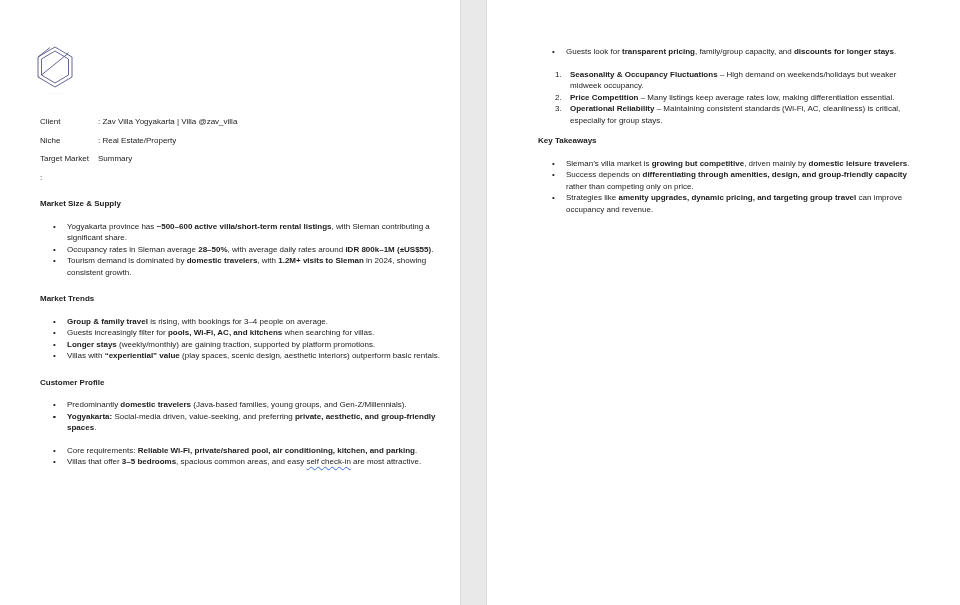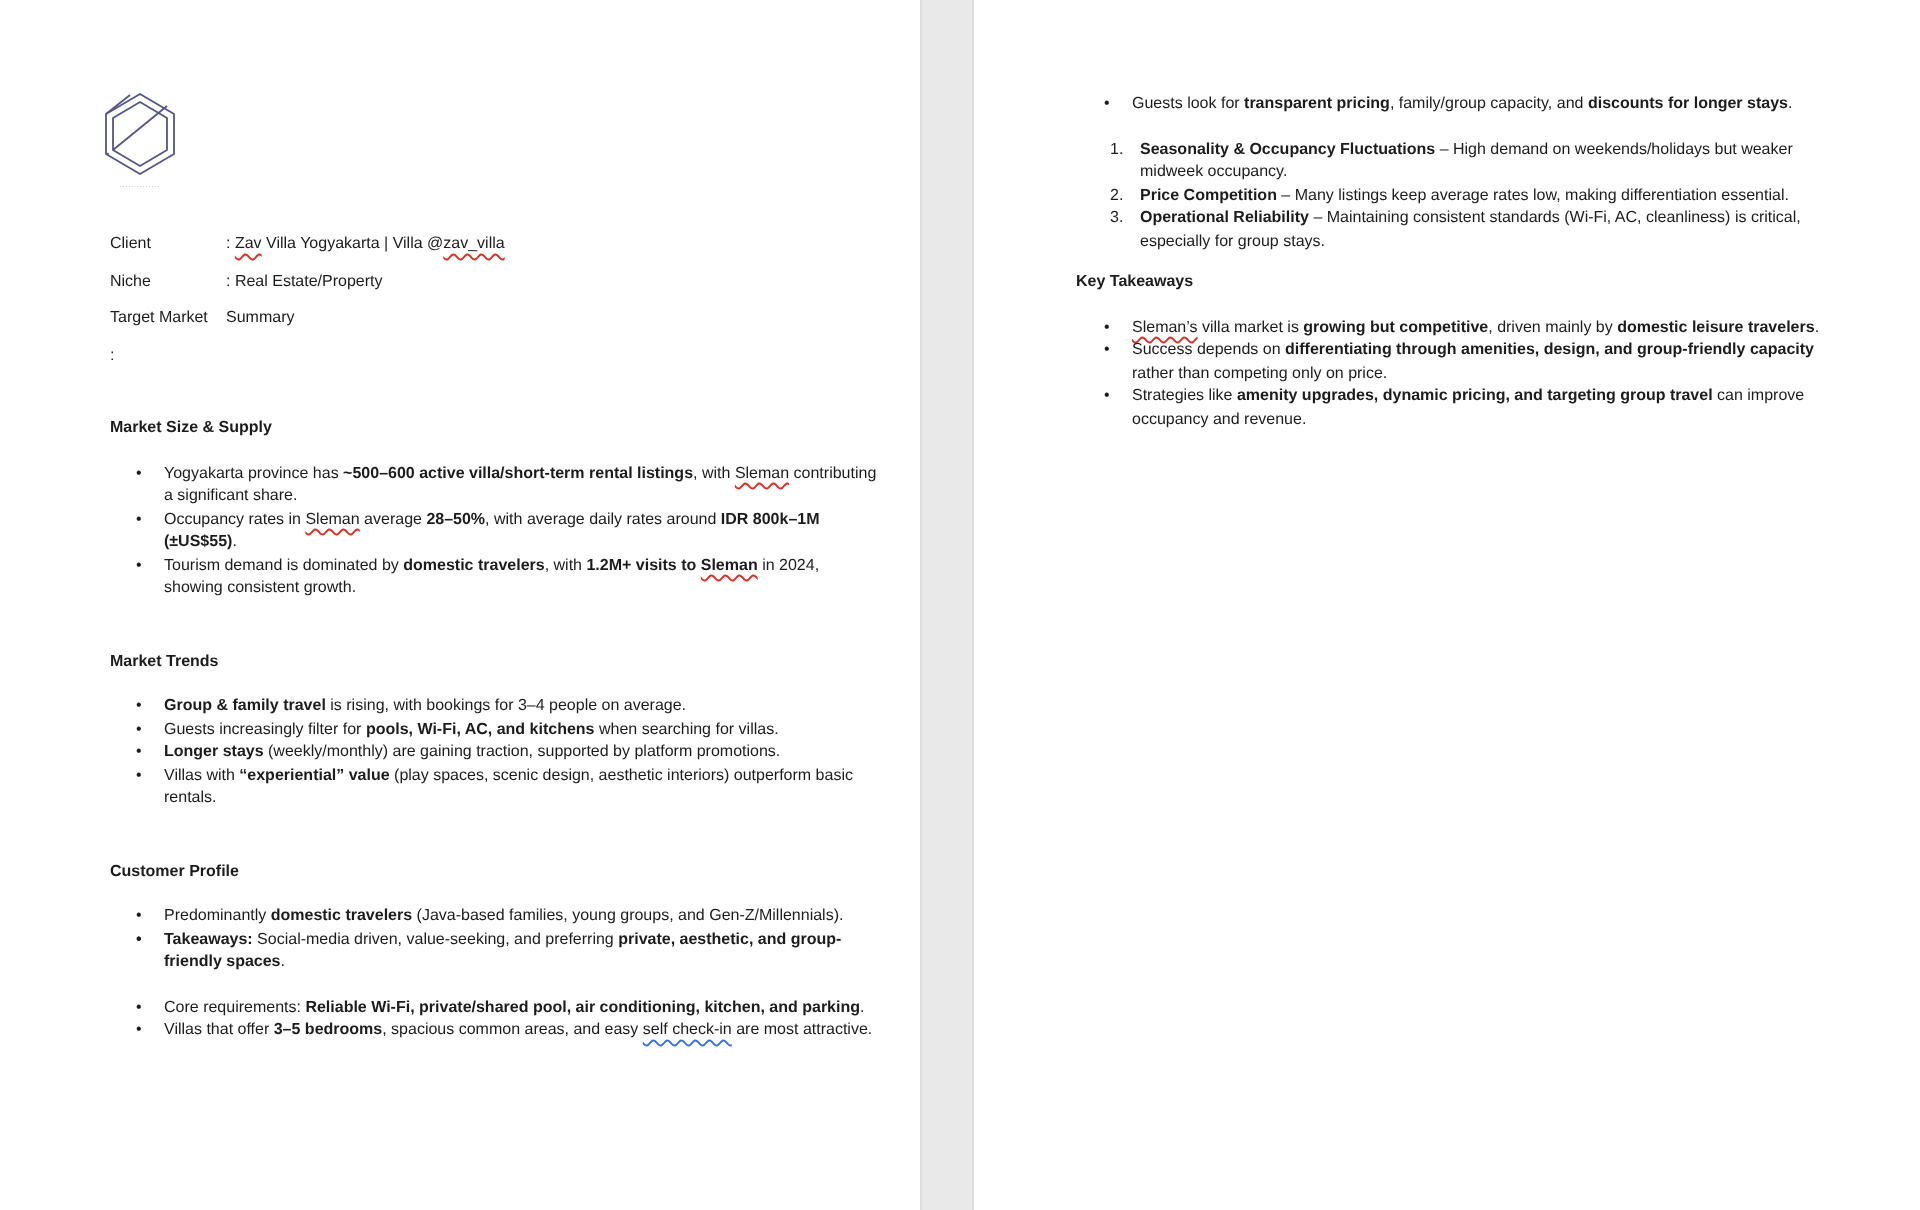--- a/index.html
+++ b/index.html
@@ -14,50 +14,50 @@
   .page { position: absolute; top: 0; height: 605px; background: #ffffff; }
   .page-left  { left: 0;     width: 460px; }
   .page-right { left: 487px; width: 473px; }
   .gap {
     position: absolute; left: 460px; top: 0; width: 27px; height: 605px;
     background: #e9e9e9;
     border-left: 1px solid #dddddd; border-right: 1px solid #dddddd;
     box-sizing: border-box;
   }
   .content { font-size: 8px; line-height: 11.5px; }
-  .content-left  { padding: 46px 20px 0 55px; }
+  .content-left  { padding: 46px 20px 0 40px; }
   .content-right { padding: 46px 35px 0 51px; }
 
   .logo { margin-left: -7px; width: 44px; }
   .logo svg { display: block; }
   .logo-caption {
     font-size: 3px; line-height: 4px; letter-spacing: 0.6px;
     color: #8f8fae; text-align: center; margin-top: 3px; white-space: nowrap;
   }
 
   .meta {
     margin-top: 21px;
     display: grid; grid-template-columns: 58px 1fr; row-gap: 7px;
   }
   .meta-label { white-space: nowrap; }
 
-  .heading { font-weight: bold; margin-top: 25px; }
+  .heading { font-weight: bold; margin-top: 15px; }
   .list { margin-top: 11px; }
   .li { position: relative; padding-left: 27px; }
   .li .marker { position: absolute; left: 13px; top: 0; }
   .list.num .li { padding-left: 31px; }
   .list.num .li .marker { left: 16px; }
   .page-right .li { padding-left: 28px; }
   .page-right .li .marker { left: 14px; }
   .page-right .list.num .li { padding-left: 32px; }
   .page-right .list.num .li .marker { left: 17px; }
 
   .b { font-weight: bold; text-align: center; }
   .sq-red {
-    text-decoration: underline; text-decoration-style: wavy;
+    text-decoration-style: wavy;
     text-decoration-color: #e02b20; text-decoration-thickness: 1px;
     text-underline-offset: 1.5px;
   }
   .sq-blue {
     text-decoration: underline; text-decoration-style: wavy;
     text-decoration-color: #3a6fe0; text-decoration-thickness: 1px;
     text-underline-offset: 1.5px;
   }
 </style>
 </head>
@@ -108,21 +108,21 @@
             <div class="li"><span class="marker">•</span><span><span class="b">Longer stays</span><span> (weekly/monthly) are gaining traction, supported by platform promotions.</span></span></div>
             <div class="li"><span class="marker">•</span><span><span>Villas with </span><span class="b">“experiential” value</span><span> (play spaces, scenic design, aesthetic interiors) outperform basic rentals.</span></span></div>
           </div>
       </div>
 
       <div class="section">
         <div class="heading">Customer Profile</div>
         <div class="list">
             <div class="li"><span class="marker">•</span><span><span>Predominantly </span><span class="b">domestic travelers</span><span> (Java-based families, young groups, and Gen-Z/Millennials).</span></span></div>
             <div class="li"><span class="marker">•</span></div>
-            <div class="li"><span class="marker">•</span><span><span class="b">Takeaways:</span><span> Social-media driven, value-seeking, and preferring </span><span class="b">private, aesthetic, and group-friendly spaces</span><span>.</span></span></div>
+            <div class="li"><span class="marker">•</span><span><span class="b">Yogyakarta:</span><span> Social-media driven, value-seeking, and preferring </span><span class="b">private, aesthetic, and group-friendly spaces</span><span>.</span></span></div>
           </div>
       </div>
 
       <div class="section">
         <div class="list">
             <div class="li"><span class="marker">•</span><span><span>Core requirements: </span><span class="b">Reliable Wi-Fi, private/shared pool, air conditioning, kitchen, and parking</span><span>.</span></span></div>
             <div class="li"><span class="marker">•</span><span><span>Villas that offer </span><span class="b">3–5 bedrooms</span><span>, spacious common areas, and easy </span><span class="sq-blue">self check-in</span><span> are most attractive.</span></span></div>
           </div>
       </div>
 

